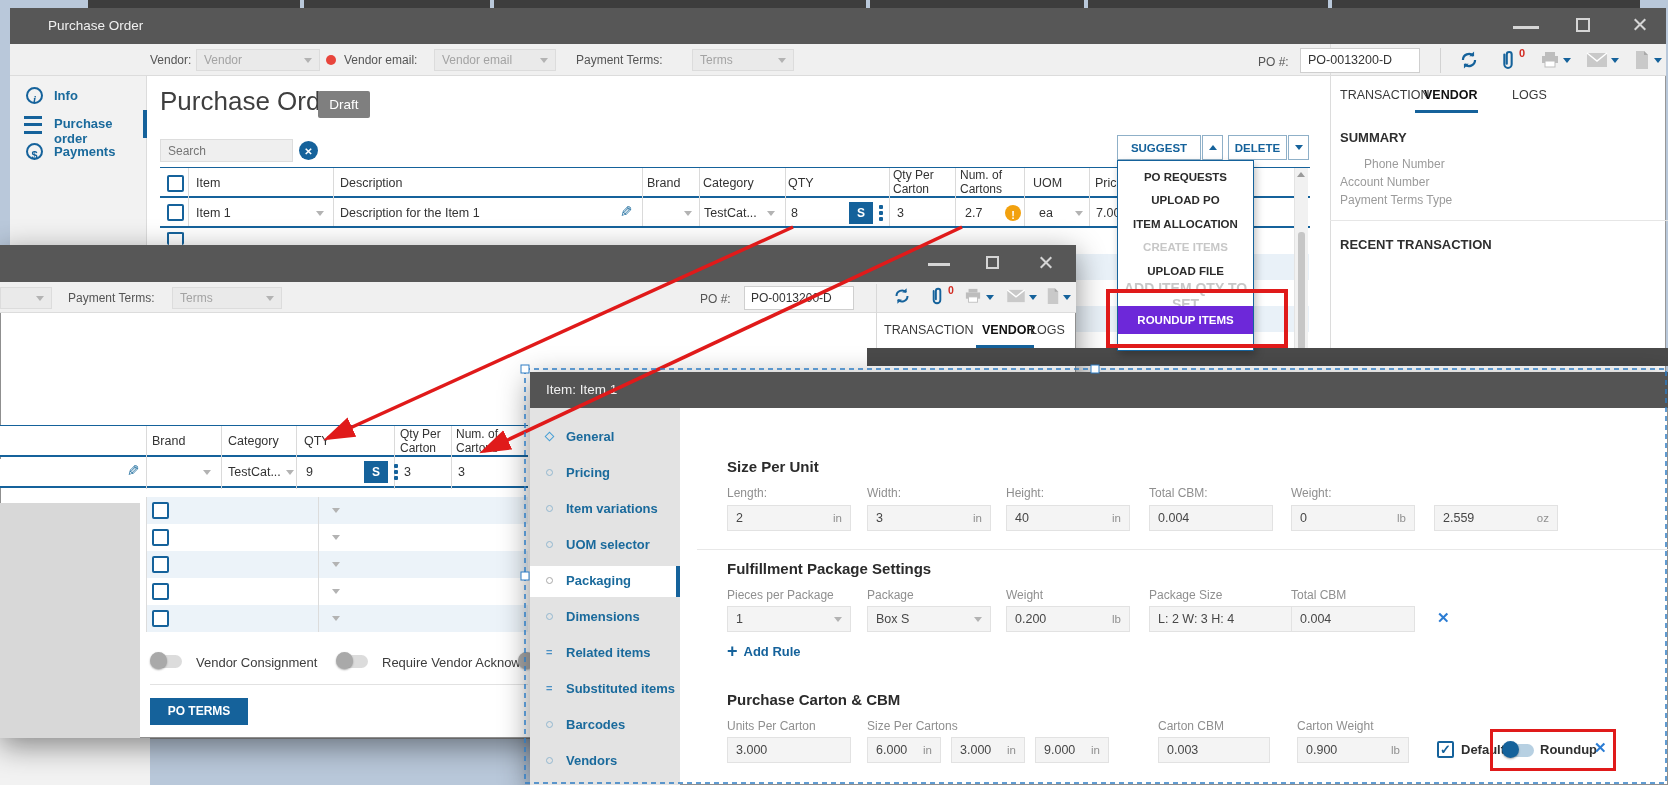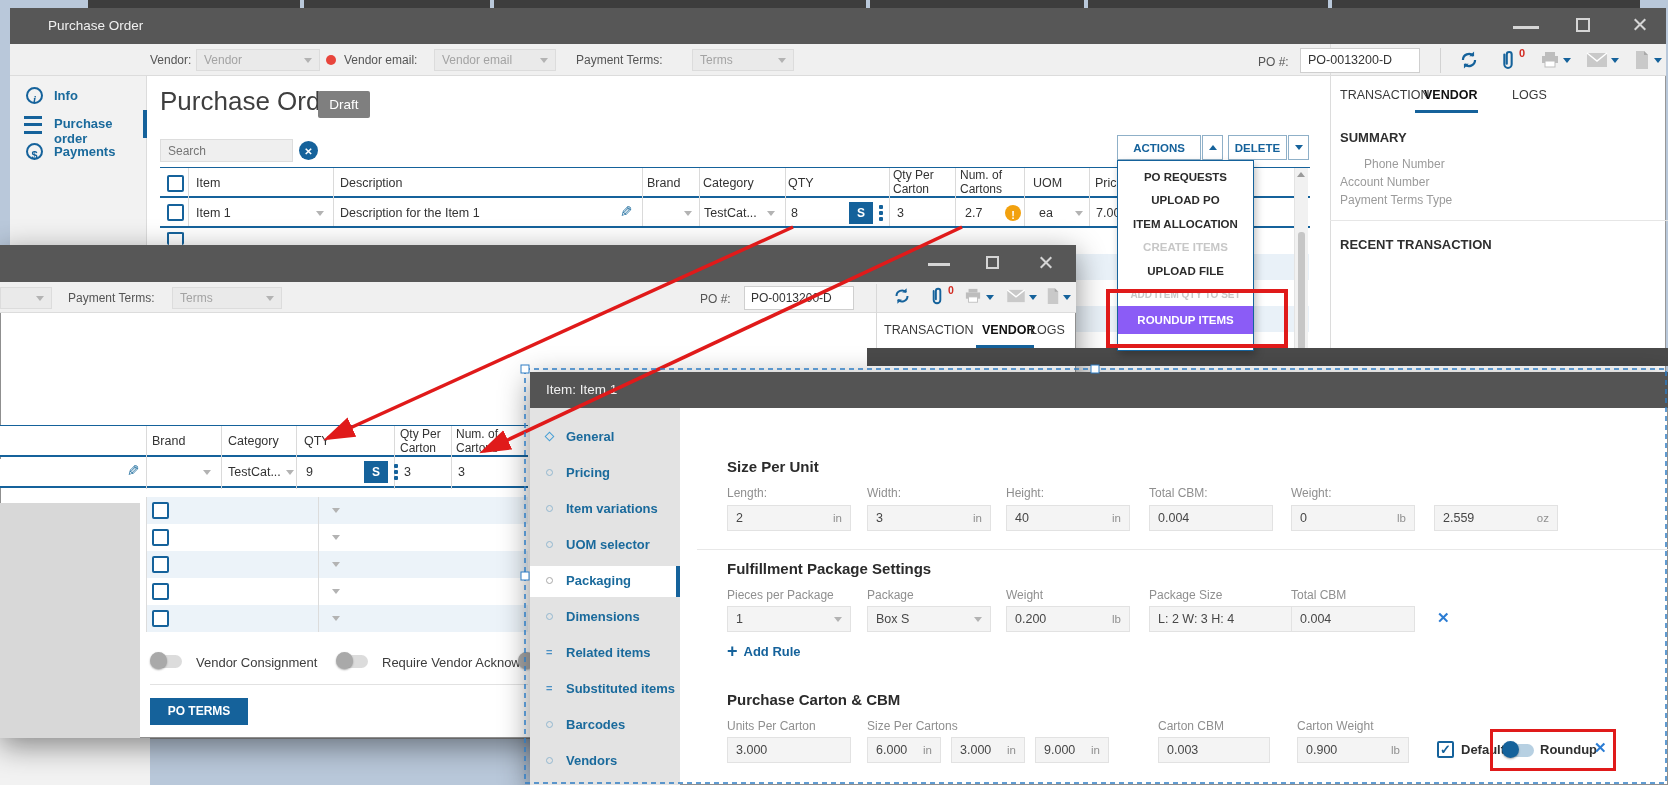--- a/index.html
+++ b/index.html
@@ -146,21 +146,21 @@
 <div class="a" style="left:10px;top:138px;width:137px;height:28px;z-index:3">
   <span class="a i-dollar" style="left:16px;top:5px;width:17px;height:17px"></span>
   <span class="a navlbl" style="left:44px;top:6px">Payments</span>
 </div>
 
 <div class="a" style="left:160px;top:86px;font-size:26px;font-weight:500;color:#3f3f3f;z-index:2">Purchase Order</div>
 <div class="a" style="left:318px;top:91px;width:52px;height:27px;background:#7f7f7f;border-radius:2px;color:#fff;font-size:13.5px;text-align:center;line-height:27px;z-index:2">Draft</div>
 <input class="a" style="left: 160px; top: 139px; width: 133px; height: 23px; background: rgb(239, 239, 239); border: 1px solid rgb(221, 221, 221); font-size: 12px; color: rgb(85, 85, 85); padding: 0px 7px; z-index: 2; font-family: &quot;Liberation Sans&quot;, sans-serif;" placeholder="Search">
 <div class="a i-searchx" style="left:299px;top:141px;width:19px;height:19px;z-index:2"></div>
 
-<div class="a btn" style="left:1117px;top:135px;width:84px;height:25px;z-index:2">ACTIONS</div>
+<div class="a btn" style="left:1117px;top:135px;width:84px;height:25px;z-index:2">SUGGEST</div>
 <div class="a btn" style="left:1202px;top:135px;width:21px;height:25px;z-index:2">
     <span class="cru"></span>
   </div>
 <div class="a btn" style="left:1228px;top:135px;width:59px;height:25px;z-index:2">DELETE</div>
 <div class="a btn" style="left:1288px;top:135px;width:21px;height:25px;z-index:2">
     <span class="crd"></span>
   </div>
 
 <div class="a" style="left:160px;top:167px;width:1150px;height:31px;background:#fff;border-top:1px solid #15629b;border-bottom:2px solid #15629b;z-index:2"></div>
 <div class="a chk" style="left:167px;top:175px;width:17px;height:17px;z-index:3"></div>
@@ -462,22 +462,22 @@
 <div class="a tgl-knob" style="left:1502px;top:741px;width:17px;height:17px;background:#15629b;z-index:28"></div>
 <div class="a" style="left:1540px;top:742px;font-size:13px;font-weight:600;color:#2f2f2f;z-index:27">Roundup</div>
 <div class="a i-x" style="left:1594px;top:740px;z-index:27"></div>
 
 <div class="a" style="left:1117px;top:160px;width:137px;height:191px;background:#fff;border:1px solid #15629b;box-shadow:2px 4px 8px rgba(0,0,0,.25);z-index:40">
   <div class="mi" style="top:10px">PO REQUESTS</div>
   <div class="mi" style="top:33px">UPLOAD PO</div>
   <div class="mi" style="top:57px">ITEM ALLOCATION</div>
   <div class="mi dis" style="top:80px">CREATE ITEMS</div>
   <div class="mi" style="top:104px">UPLOAD FILE</div>
-  <div class="mi dis" style="top:128px;font-size:10px">ADD ITEM QTY TO SET</div>
-  <div class="mi" style="top:145px;height:28px;line-height:28px;background:#8b5cf6;color:#fff">ROUNDUP ITEMS</div>
+  <div class="mi dis" style="top:119px;font-size:14px">ADD ITEM QTY TO SET</div>
+  <div class="mi" style="top:145px;height:28px;line-height:28px;background:#6d28d9;color:#fff">ROUNDUP ITEMS</div>
 </div>
 
 <div class="a redbox" style="left:1106px;top:289px;width:182px;height:59px;z-index:55"></div>
 <div class="a redbox" style="left:1490px;top:729px;width:126px;height:42px;border-width:3px;z-index:35"></div>
 
 <svg class="a" width="1668" height="785" viewBox="0 0 1668 785" style="left:0;top:0;z-index:60;pointer-events:none">
   <defs>
     <marker id="arr" markerWidth="10" markerHeight="8" refX="7.5" refY="3" orient="auto" markerUnits="strokeWidth">
       <path d="M0,0 L9,3 L0,6 Z" fill="#e01a1a"></path>
     </marker>

